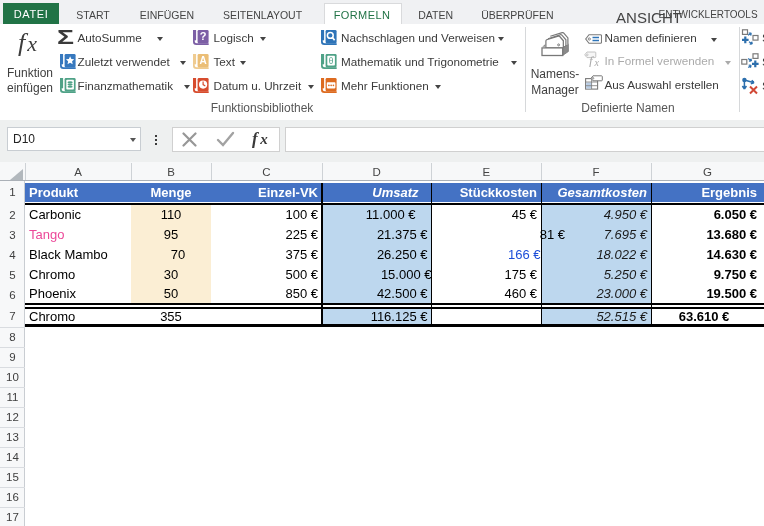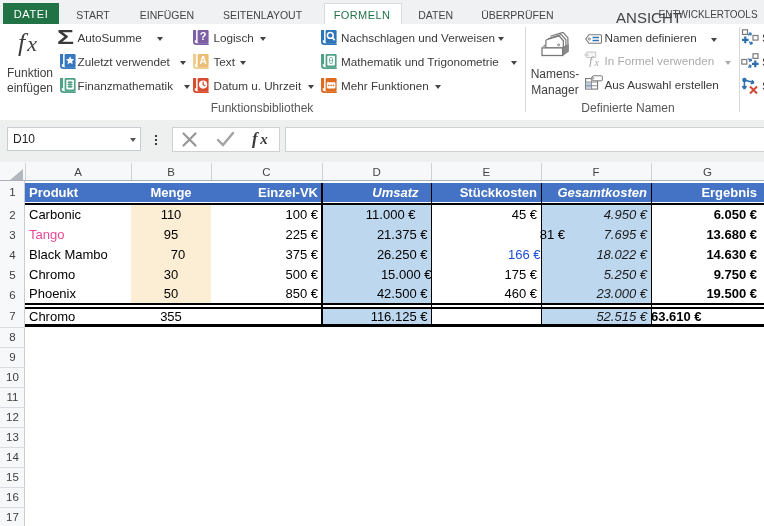--- a/index.html
+++ b/index.html
@@ -240,21 +240,21 @@
 <div style="position:absolute;left:131px;top:284.7px;width:80px;height:18.5px;line-height:18.5px;font-size:13px;white-space:nowrap;box-sizing:border-box;text-align:center;color:#000;">50</div>
 <div style="position:absolute;left:211px;top:284.7px;width:111px;height:18.5px;line-height:18.5px;font-size:13px;white-space:nowrap;box-sizing:border-box;text-align:right;padding-right:4px;color:#000;">850 €</div>
 <div style="position:absolute;left:322px;top:284.7px;width:109.5px;height:18.5px;line-height:18.5px;font-size:13px;white-space:nowrap;box-sizing:border-box;text-align:right;padding-right:4px;color:#000;">42.500 €</div>
 <div style="position:absolute;left:431.5px;top:284.7px;width:109.5px;height:18.5px;line-height:18.5px;font-size:13px;white-space:nowrap;box-sizing:border-box;text-align:right;padding-right:4px;color:#000;">460 €</div>
 <div style="position:absolute;left:541px;top:284.7px;width:110px;height:18.5px;line-height:18.5px;font-size:13px;white-space:nowrap;box-sizing:border-box;text-align:right;padding-right:4px;font-style:italic;color:#1a1a1a;">23.000 €</div>
 <div style="position:absolute;left:651px;top:284.7px;width:113px;height:18.5px;line-height:18.5px;font-size:13px;white-space:nowrap;box-sizing:border-box;text-align:right;padding-right:7px;font-weight:bold;color:#000;">19.500 €</div>
 <div style="position:absolute;left:25px;top:309.0px;width:106px;height:15.300000000000011px;line-height:15.300000000000011px;font-size:13px;white-space:nowrap;box-sizing:border-box;padding-left:4px;color:#000;">Chromo</div>
 <div style="position:absolute;left:131px;top:309.0px;width:80px;height:15.300000000000011px;line-height:15.300000000000011px;font-size:13px;white-space:nowrap;box-sizing:border-box;text-align:center;color:#000;">355</div>
 <div style="position:absolute;left:322px;top:309.0px;width:109.5px;height:15.300000000000011px;line-height:15.300000000000011px;font-size:13px;white-space:nowrap;box-sizing:border-box;text-align:right;padding-right:4px;color:#000;">116.125 €</div>
 <div style="position:absolute;left:541px;top:309.0px;width:110px;height:15.300000000000011px;line-height:15.300000000000011px;font-size:13px;white-space:nowrap;box-sizing:border-box;text-align:right;padding-right:4px;font-style:italic;color:#1a1a1a;">52.515 €</div>
-<div style="position:absolute;left:651px;top:309.0px;width:113px;height:15.300000000000011px;line-height:15.300000000000011px;font-size:13px;white-space:nowrap;box-sizing:border-box;text-align:left;padding-right:7px;font-weight:bold;color:#000;">63.610 €</div>
+<div style="position:absolute;left:651px;top:309.0px;width:113px;height:15.300000000000011px;line-height:15.300000000000011px;font-size:13px;white-space:nowrap;box-sizing:border-box;text-align:center;padding-right:7px;font-weight:bold;color:#000;">63.610 €</div>
 <div style="position:absolute;left:25px;top:202.5px;width:739px;height:2.2px;background:#000;"></div>
 <div style="position:absolute;left:25px;top:303.2px;width:739px;height:1.6px;background:#000;"></div>
 <div style="position:absolute;left:25px;top:307.4px;width:739px;height:1.6px;background:#000;"></div>
 <div style="position:absolute;left:25px;top:324.3px;width:739px;height:2.4px;background:#000;"></div>
 <div style="position:absolute;left:321.2px;top:182.6px;width:1.6px;height:144.1px;background:#000;"></div>
 <div style="position:absolute;left:430.7px;top:182.6px;width:1.6px;height:144.1px;background:#000;"></div>
 <div style="position:absolute;left:540.7px;top:182.6px;width:1.6px;height:144.1px;background:#000;"></div>
 <div style="position:absolute;left:650.9px;top:182.6px;width:1.6px;height:144.1px;background:#000;"></div>
 <div class="t" style="left:12.5px;top:182.6px;transform:translateX(-50%);font-size:11.5px;color:#3e3e3e;line-height:19.9px;">1</div>
 <div class="t" style="left:12.5px;top:204.7px;transform:translateX(-50%);font-size:11.5px;color:#3e3e3e;line-height:20px;">2</div>

